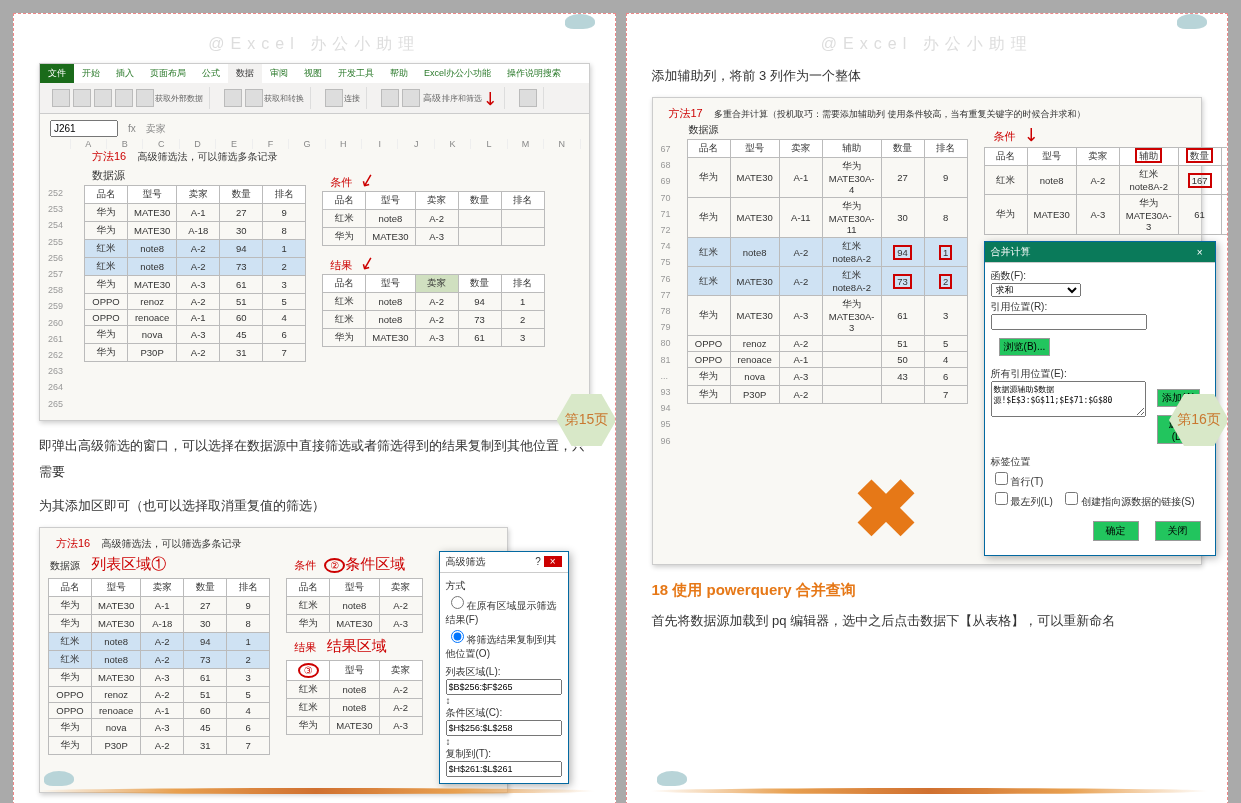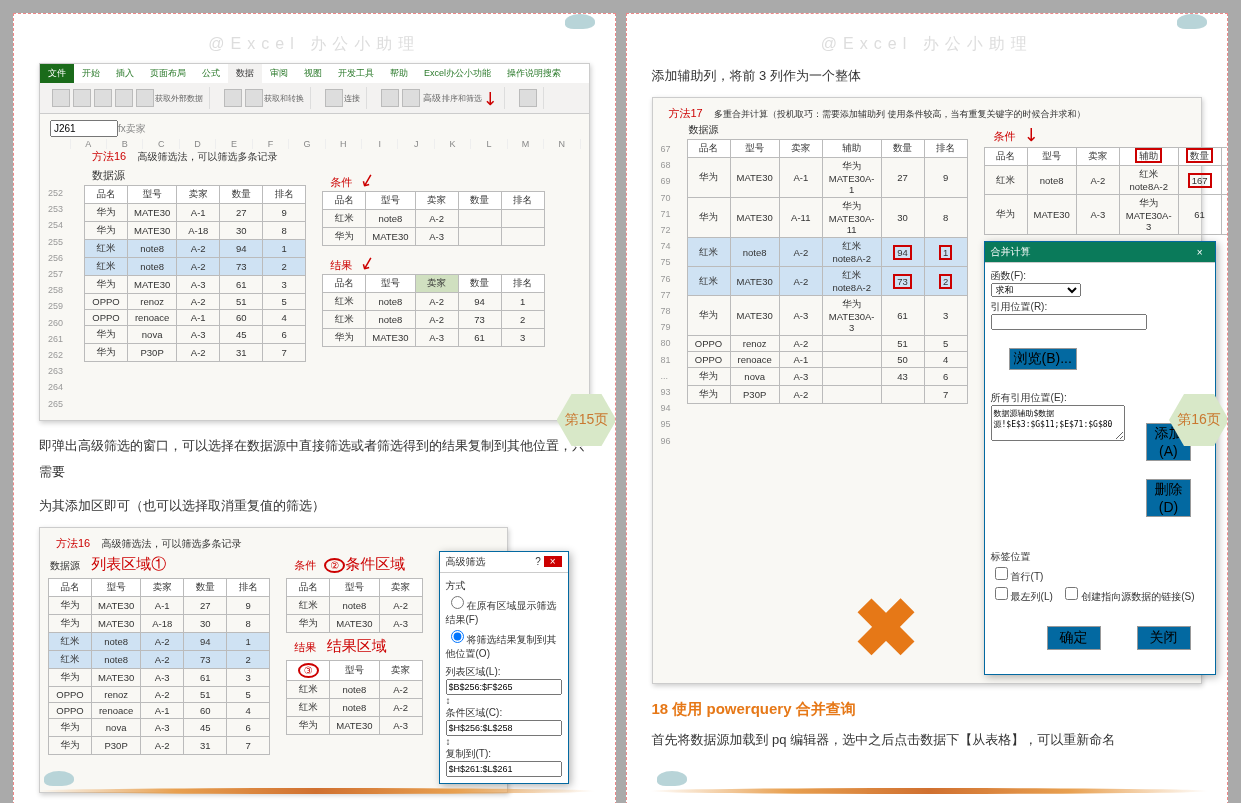--- a/index.html
+++ b/index.html
@@ -15,39 +15,39 @@
 .shot{background:#f9f8f4;border:1px solid #ccc;box-shadow:1px 2px 5px rgba(0,0,0,0.2);padding:8px;margin:4px 0 12px}
 .shot2{width:82%}
 .ribbon{background:#f3f2f1;border-bottom:1px solid #ccc;margin:-8px -8px 4px;font-size:9px}
 .tabs{display:flex;background:#fff}
 .tab{padding:3px 8px;color:#2b7a2b}
 .tab.file{background:#1a6b1a;color:#fff}
 .tab.act{background:#f3f2f1;color:#333}
 .rib-body{display:flex;gap:8px;padding:4px 6px;color:#666;font-size:8px}
 .grp{display:flex;flex-direction:row;align-items:center;gap:1px;border-right:1px solid #ddd;padding:0 6px}
 .ic{width:16px;height:16px;background:#ddd;border:1px solid #bbb;display:inline-block}
-.nb{display:flex;align-items:center;gap:0;font-size:10px;padding:2px;color:#888}
+.nb{display:flex;align-items:center;gap:10px;font-size:10px;padding:2px;color:#888}
 .nb input{width:60px;font-size:10px}
 .hdrs{display:flex;font-size:9px;color:#888}
 .hdrs span{width:36px;text-align:center;border-right:1px solid #eee}
 .lbl-red{color:#c00;font-size:11px;padding:2px 8px}
 .tbl{border-collapse:collapse;font-size:9.5px}
 .tbl th,.tbl td{border:1px solid #bbb;padding:2px 6px;text-align:center;min-width:30px}
 .tbl th{background:#fff;font-weight:normal}
 .hl td{background:#cfe2f3}
 .flex{display:flex;gap:16px;align-items:flex-start}
 .rn{width:20px;font-size:9px;color:#999;text-align:left;line-height:16.2px;padding-top:36px}
 .arrow-r{color:#c00;font-size:18px;transform:rotate(45deg);display:inline-block}
 .arrow-r2{color:#c00;font-size:18px;transform:rotate(-15deg);display:inline-block}
 .dlg{background:#fff;border:1px solid #0369a1;box-shadow:2px 2px 8px rgba(0,0,0,0.3);width:200px;font-size:10px}
 .dlg-t{background:#fff;padding:3px 6px;display:flex;justify-content:space-between;align-items:center;border-bottom:1px solid #ccc}
 .dlg-t .cls{background:#c00;color:#fff;padding:0 6px}
 .dlg-b{padding:6px}
 .inp{width:110px;font-size:9px;padding:1px}
-.btn{border:1px solid #999;background:#0369a1;padding:2px 12px;font-size:14px;margin:18px}
+.btn{border:1px solid #999;background:#22c55e;padding:2px 12px;font-size:10px;margin:8px}
 .circ{display:inline-block;border:2px solid #c00;border-radius:50%;padding:0 4px;color:#c00;font-size:10px}
 .ann{color:#c00;font-size:15px}
 .page-badge{position:absolute;right:-2px;top:380px}
 .hex{width:60px;height:52px;background:#d8e8c8;clip-path:polygon(25% 0,75% 0,100% 50%,75% 100%,25% 100%,0 50%);display:flex;align-items:center;justify-content:center;color:#c97830;font-size:14px}
 h3{color:#e67817;font-size:15px;margin:16px 0 8px}
 .big-x{color:#e67817;font-size:80px;line-height:0.6;font-weight:bold}
 .redbox{border:2px solid #c00;padding:0 2px}
 </style>
 </head>
 <body>
@@ -492,21 +492,21 @@
                     <th>型号</th>
                     <th>卖家</th>
                     <th>辅助</th>
                     <th>数量</th>
                     <th>排名</th>
                   </tr>
       <tr>
                     <td>华为</td>
                     <td>MATE30</td>
                     <td>A-1</td>
-                    <td>华为MATE30A-1</td>
+                    <td>华为MATE30A-4</td>
                     <td>27</td>
                     <td>9</td>
                   </tr>
       <tr>
                     <td>华为</td>
                     <td>MATE30</td>
                     <td>A-11</td>
                     <td>华为MATE30A-11</td>
                     <td>30</td>
                     <td>8</td>
@@ -611,21 +611,21 @@
        <div style="margin-top:3px">引用位置(R):</div>
        <div><input class="inp" style="width: 150px;"> <button class="btn" style="padding:1px 4px">浏览(B)...</button></div>
        <div style="margin-top:3px">所有引用位置(E):</div>
        <div style="display:flex;gap:3px">
         <textarea style="width: 150px; height: 30px; font-size: 8px;">数据源辅助$数据源!$E$3:$G$11;$E$71:$G$80</textarea>
         <div>
                       <button class="btn" style="padding:1px 4px;display:block">添加(A)</button>
                       <button class="btn" style="padding:1px 4px;display:block">删除(D)</button>
                     </div>
        </div>
-       <div style="margin-top:15px">标签位置</div>
+       <div style="margin-top:3px">标签位置</div>
        <div><input type="checkbox" style=""><span>首行(T)</span></div>
        <div><input type="checkbox" style=""><span>最左列(L)</span> &nbsp; <input type="checkbox" style=""><span>创建指向源数据的链接(S)</span></div>
        <div style="text-align:right;margin-top:4px"><button class="btn">确定</button><button class="btn">关闭</button></div>
       </div>
      </div>
     </div>
    </div>
    <div class="big-x" style="position:absolute;left:200px;bottom:30px">✖</div>
   </div>
 

